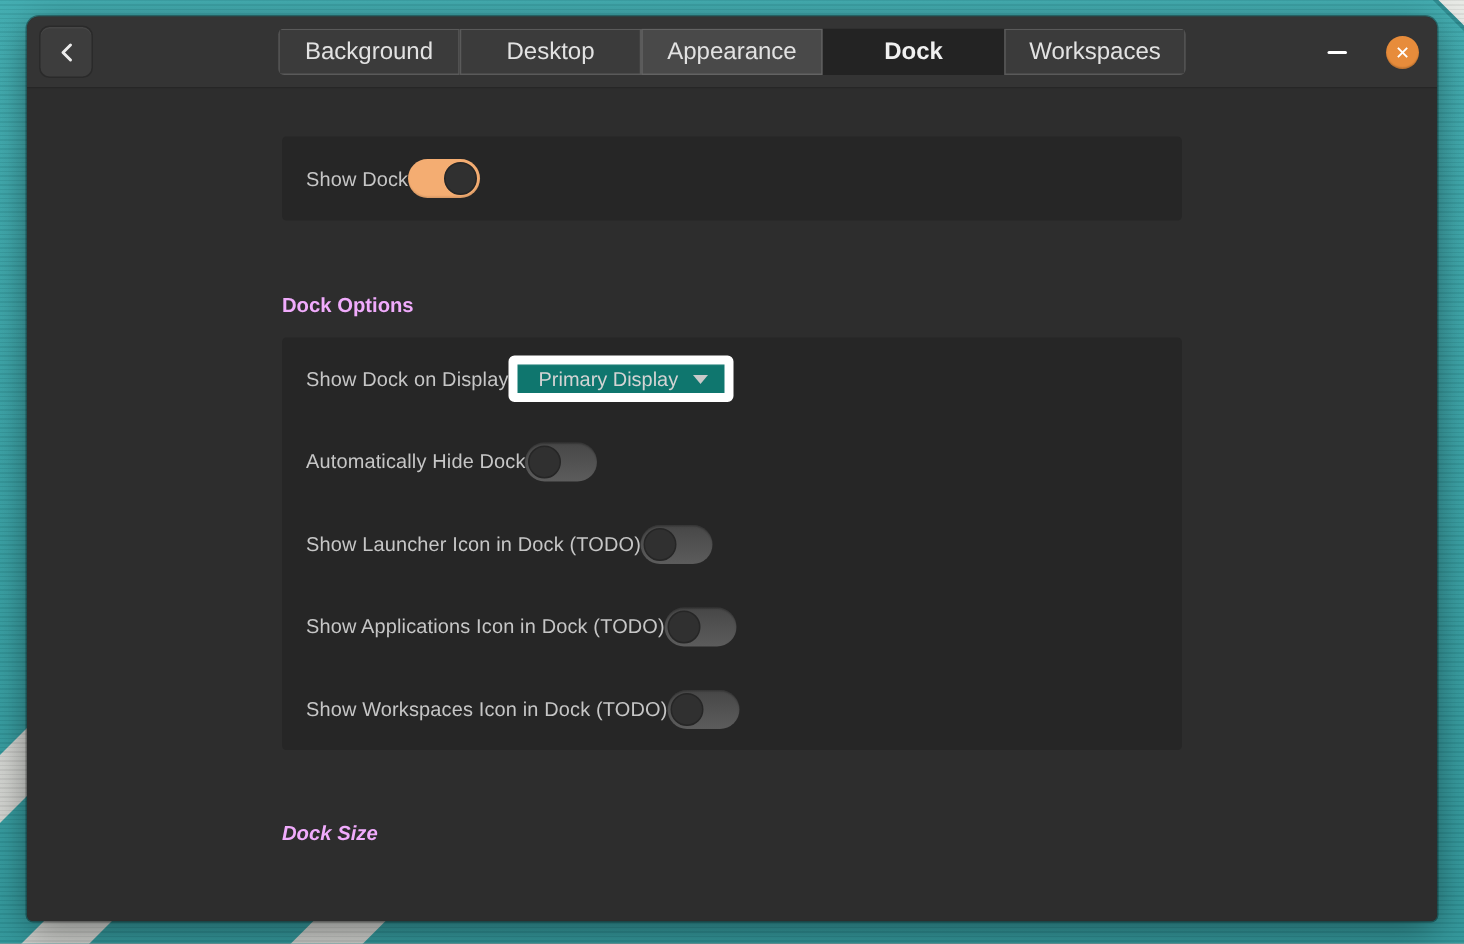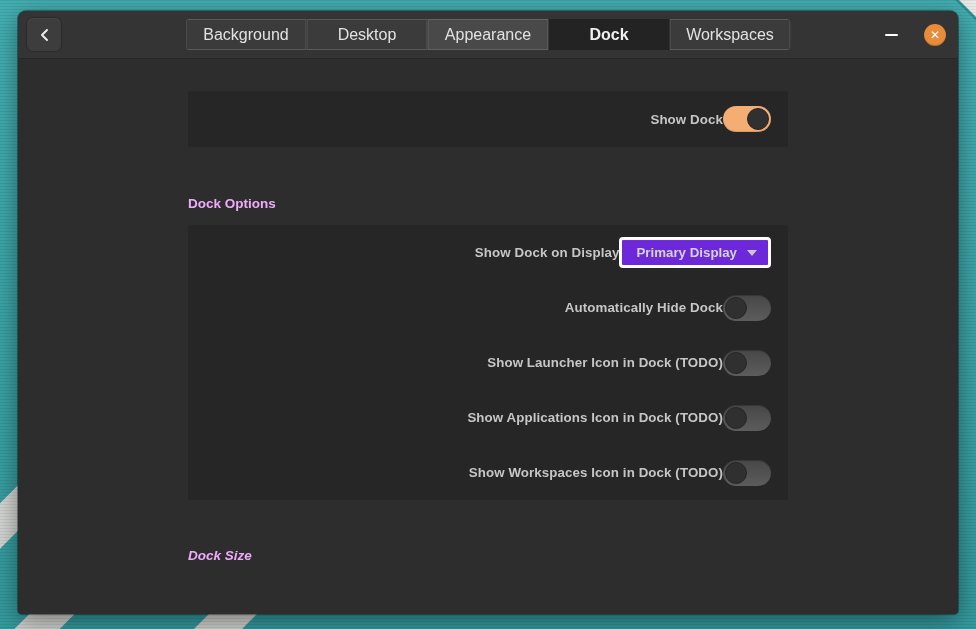--- a/index.html
+++ b/index.html
@@ -35,35 +35,35 @@
   .min-bar{width:13px;height:2px;background:#ffffff;border-radius:1px;}
   .close-btn{width:22px;height:22px;border-radius:50%;display:flex;align-items:center;
     justify-content:center;color:#ffffff;font-size:12px;font-weight:bold;cursor:pointer;
     box-shadow:inset 0 -1px 1px rgba(0,0,0,.2);}
   
   .content{height:556px;padding-top:32px;box-sizing:border-box;overflow:hidden;background:#2d2d2d;}
   .panel{width:600px;margin:0 auto;background:#262626;border-radius:3px;}
   .section-label{width:600px;margin:50px auto 14px;font-size:13.5px;font-weight:bold;
     color:#f0abfc;line-height:14px;}
   .section-label.last{margin-top:49px;font-style:italic;}
-  .row{height:55px;display:flex;align-items:center;justify-content:flex-end;
-    padding:0 17px 0 16px;font-weight:bold;}
+  .row{height:55px;display:flex;align-items:center;justify-content:flex-start;
+    padding:0 17px 0 16px;}
   .panel.single .row{height:56px;}
   .row-label{font-size:13.3px;color:#c6c6c6;letter-spacing:.1px;}
   
   .toggle{width:48px;height:26px;border-radius:13px;position:relative;flex:0 0 auto;cursor:pointer;}
   .toggle.on{background:#f4ad72;box-shadow:inset 0 -1px 1px rgba(0,0,0,.12);}
   .toggle.off{background:linear-gradient(180deg,#474747,#5c5c5c);
     box-shadow:inset 0 1px 1px rgba(0,0,0,.25);}
   .knob{position:absolute;top:2px;width:22px;height:22px;border-radius:50%;
     background:#303030;border:1px solid #262626;box-sizing:border-box;}
   .toggle.on .knob{right:2px;}
   .toggle.off .knob{left:2px;}
   
-  .select{height:31px;min-width:133px;background:#6d28d9;border:3px solid #ffffff;
+  .select{height:31px;min-width:133px;background:#0f766e;border:6px solid #ffffff;
     border-radius:4px;display:flex;align-items:center;padding:0 11px 0 14px;gap:10px;
     cursor:pointer;box-sizing:border-box;box-shadow:inset 0 1px 0 rgba(255,255,255,.04);}
   .select-value{font-size:13.3px;color:#d4d4d4;}
   .caret{width:0;height:0;border-left:5px solid transparent;border-right:5px solid transparent;
     border-top:6px solid #c9c9c9;}
   .chev{display:block;}
 </style>
 </head>
 <body>
 

